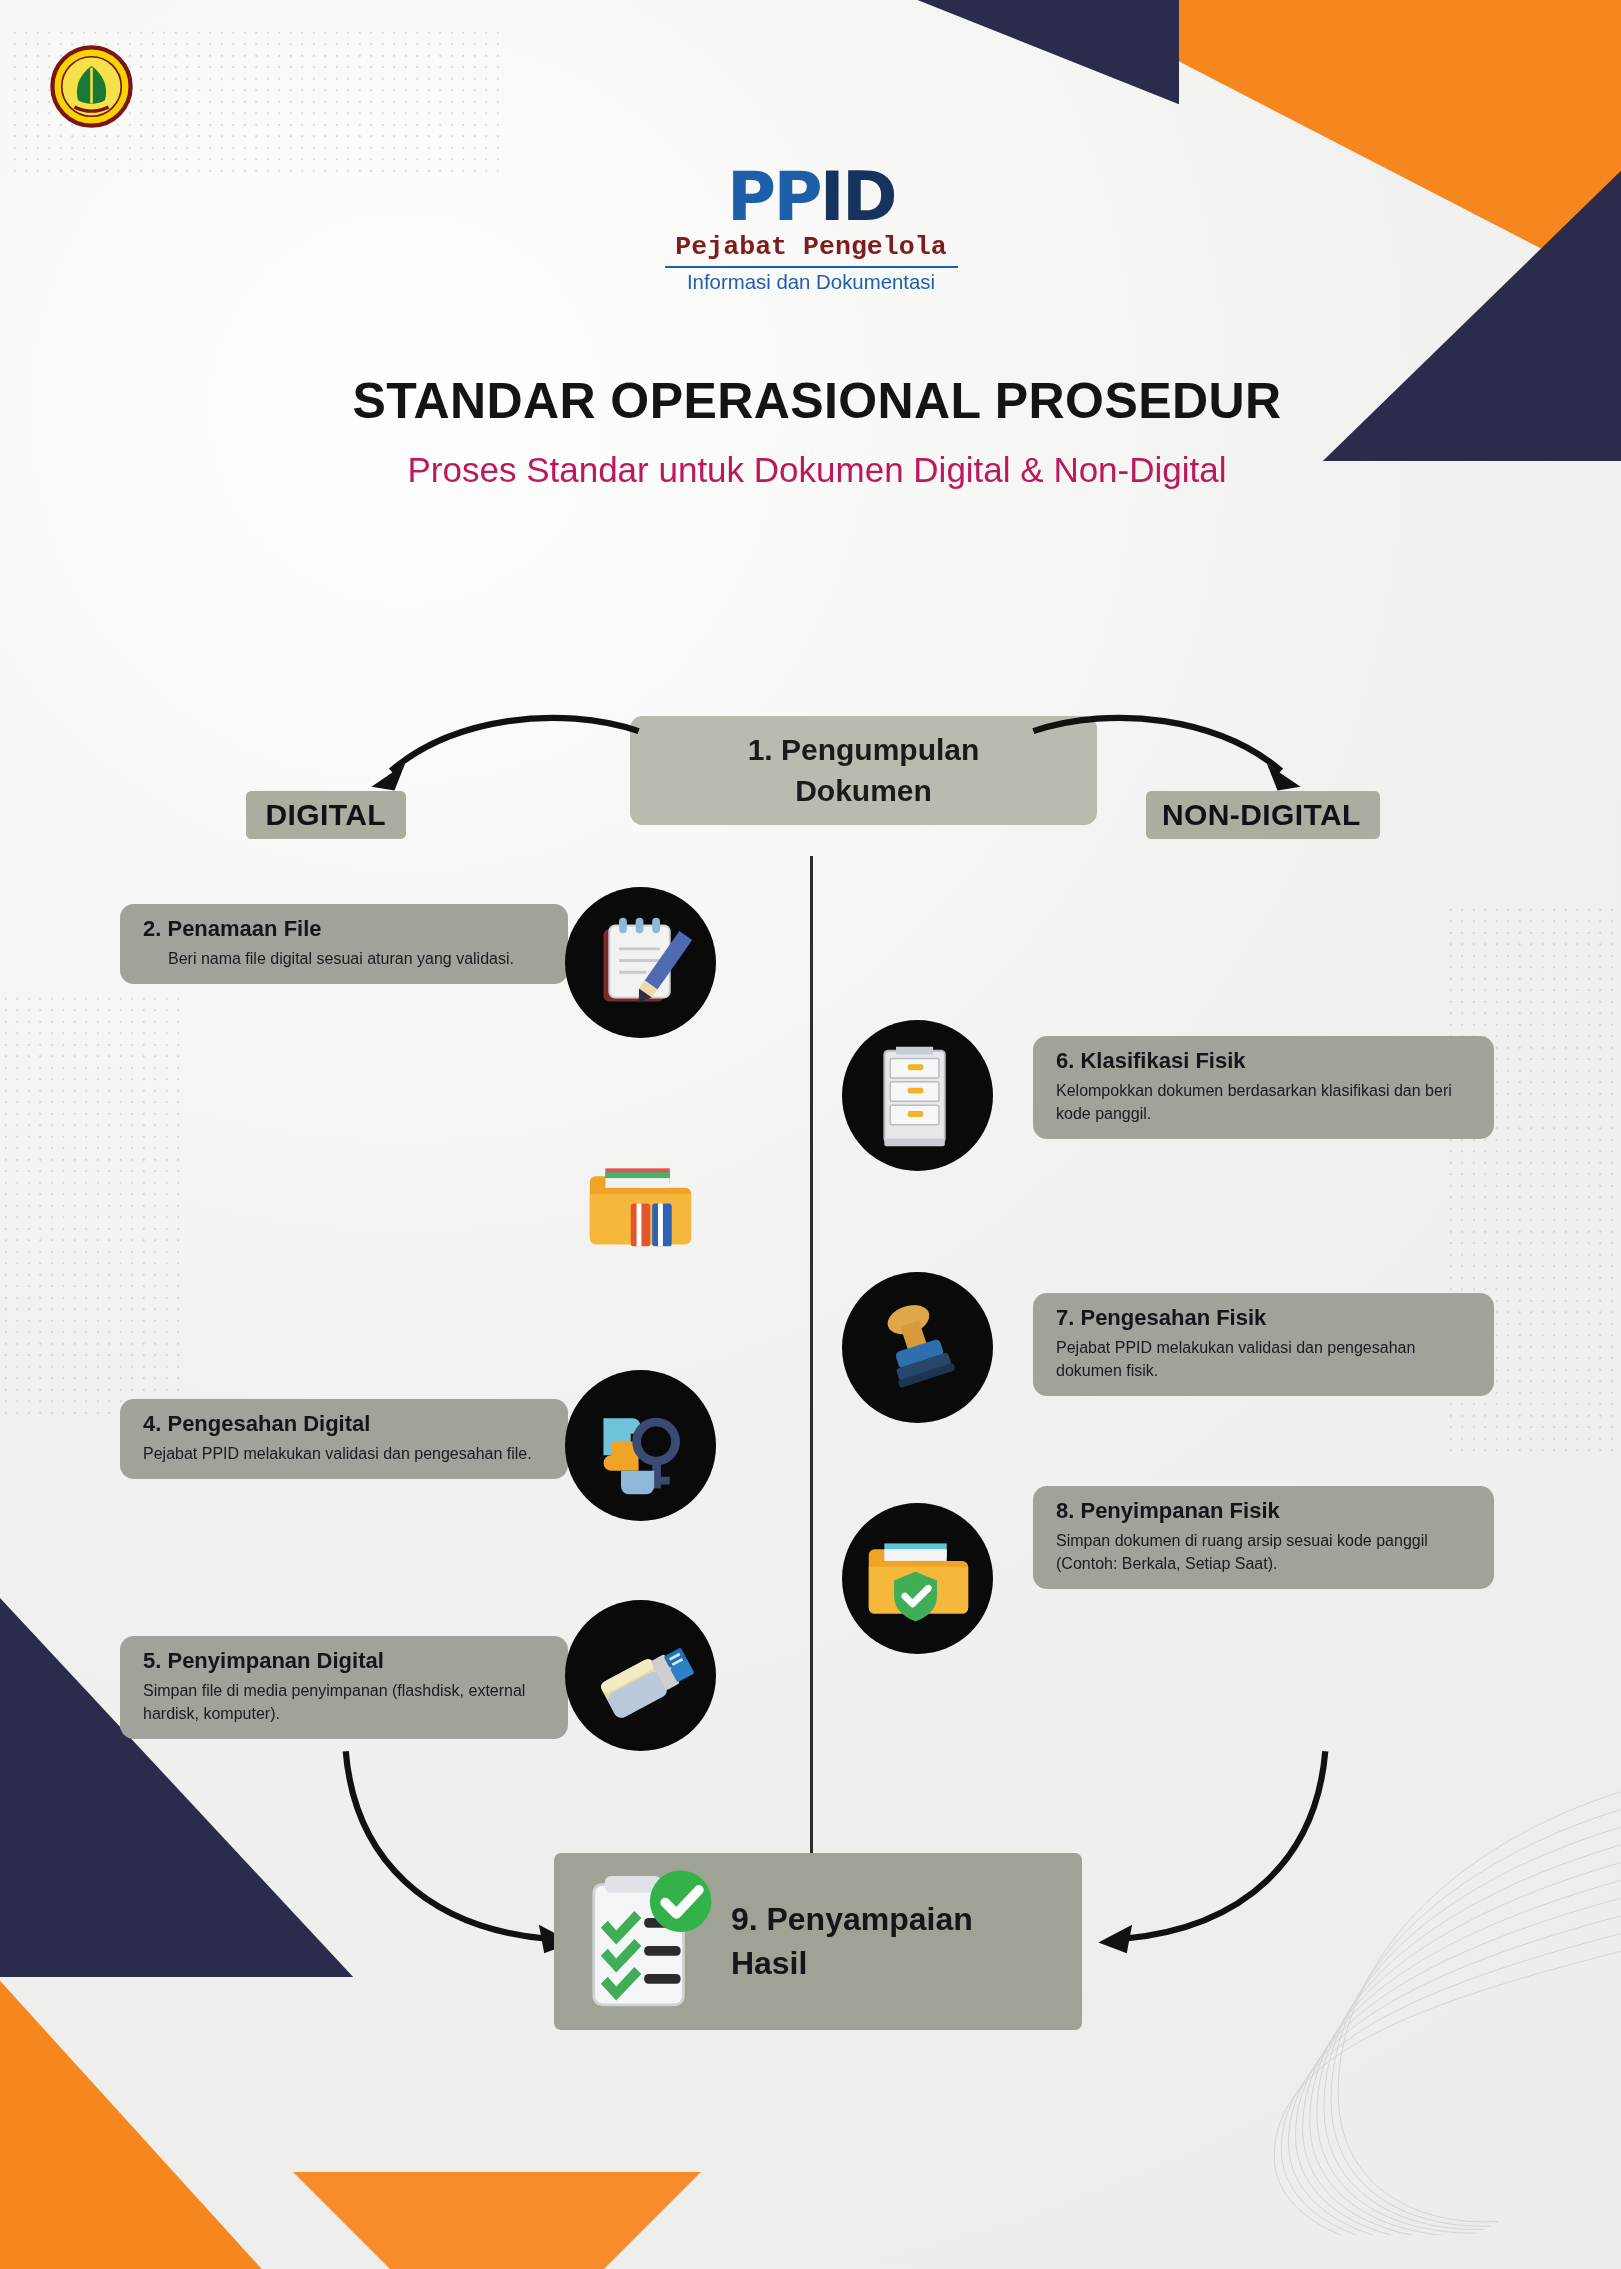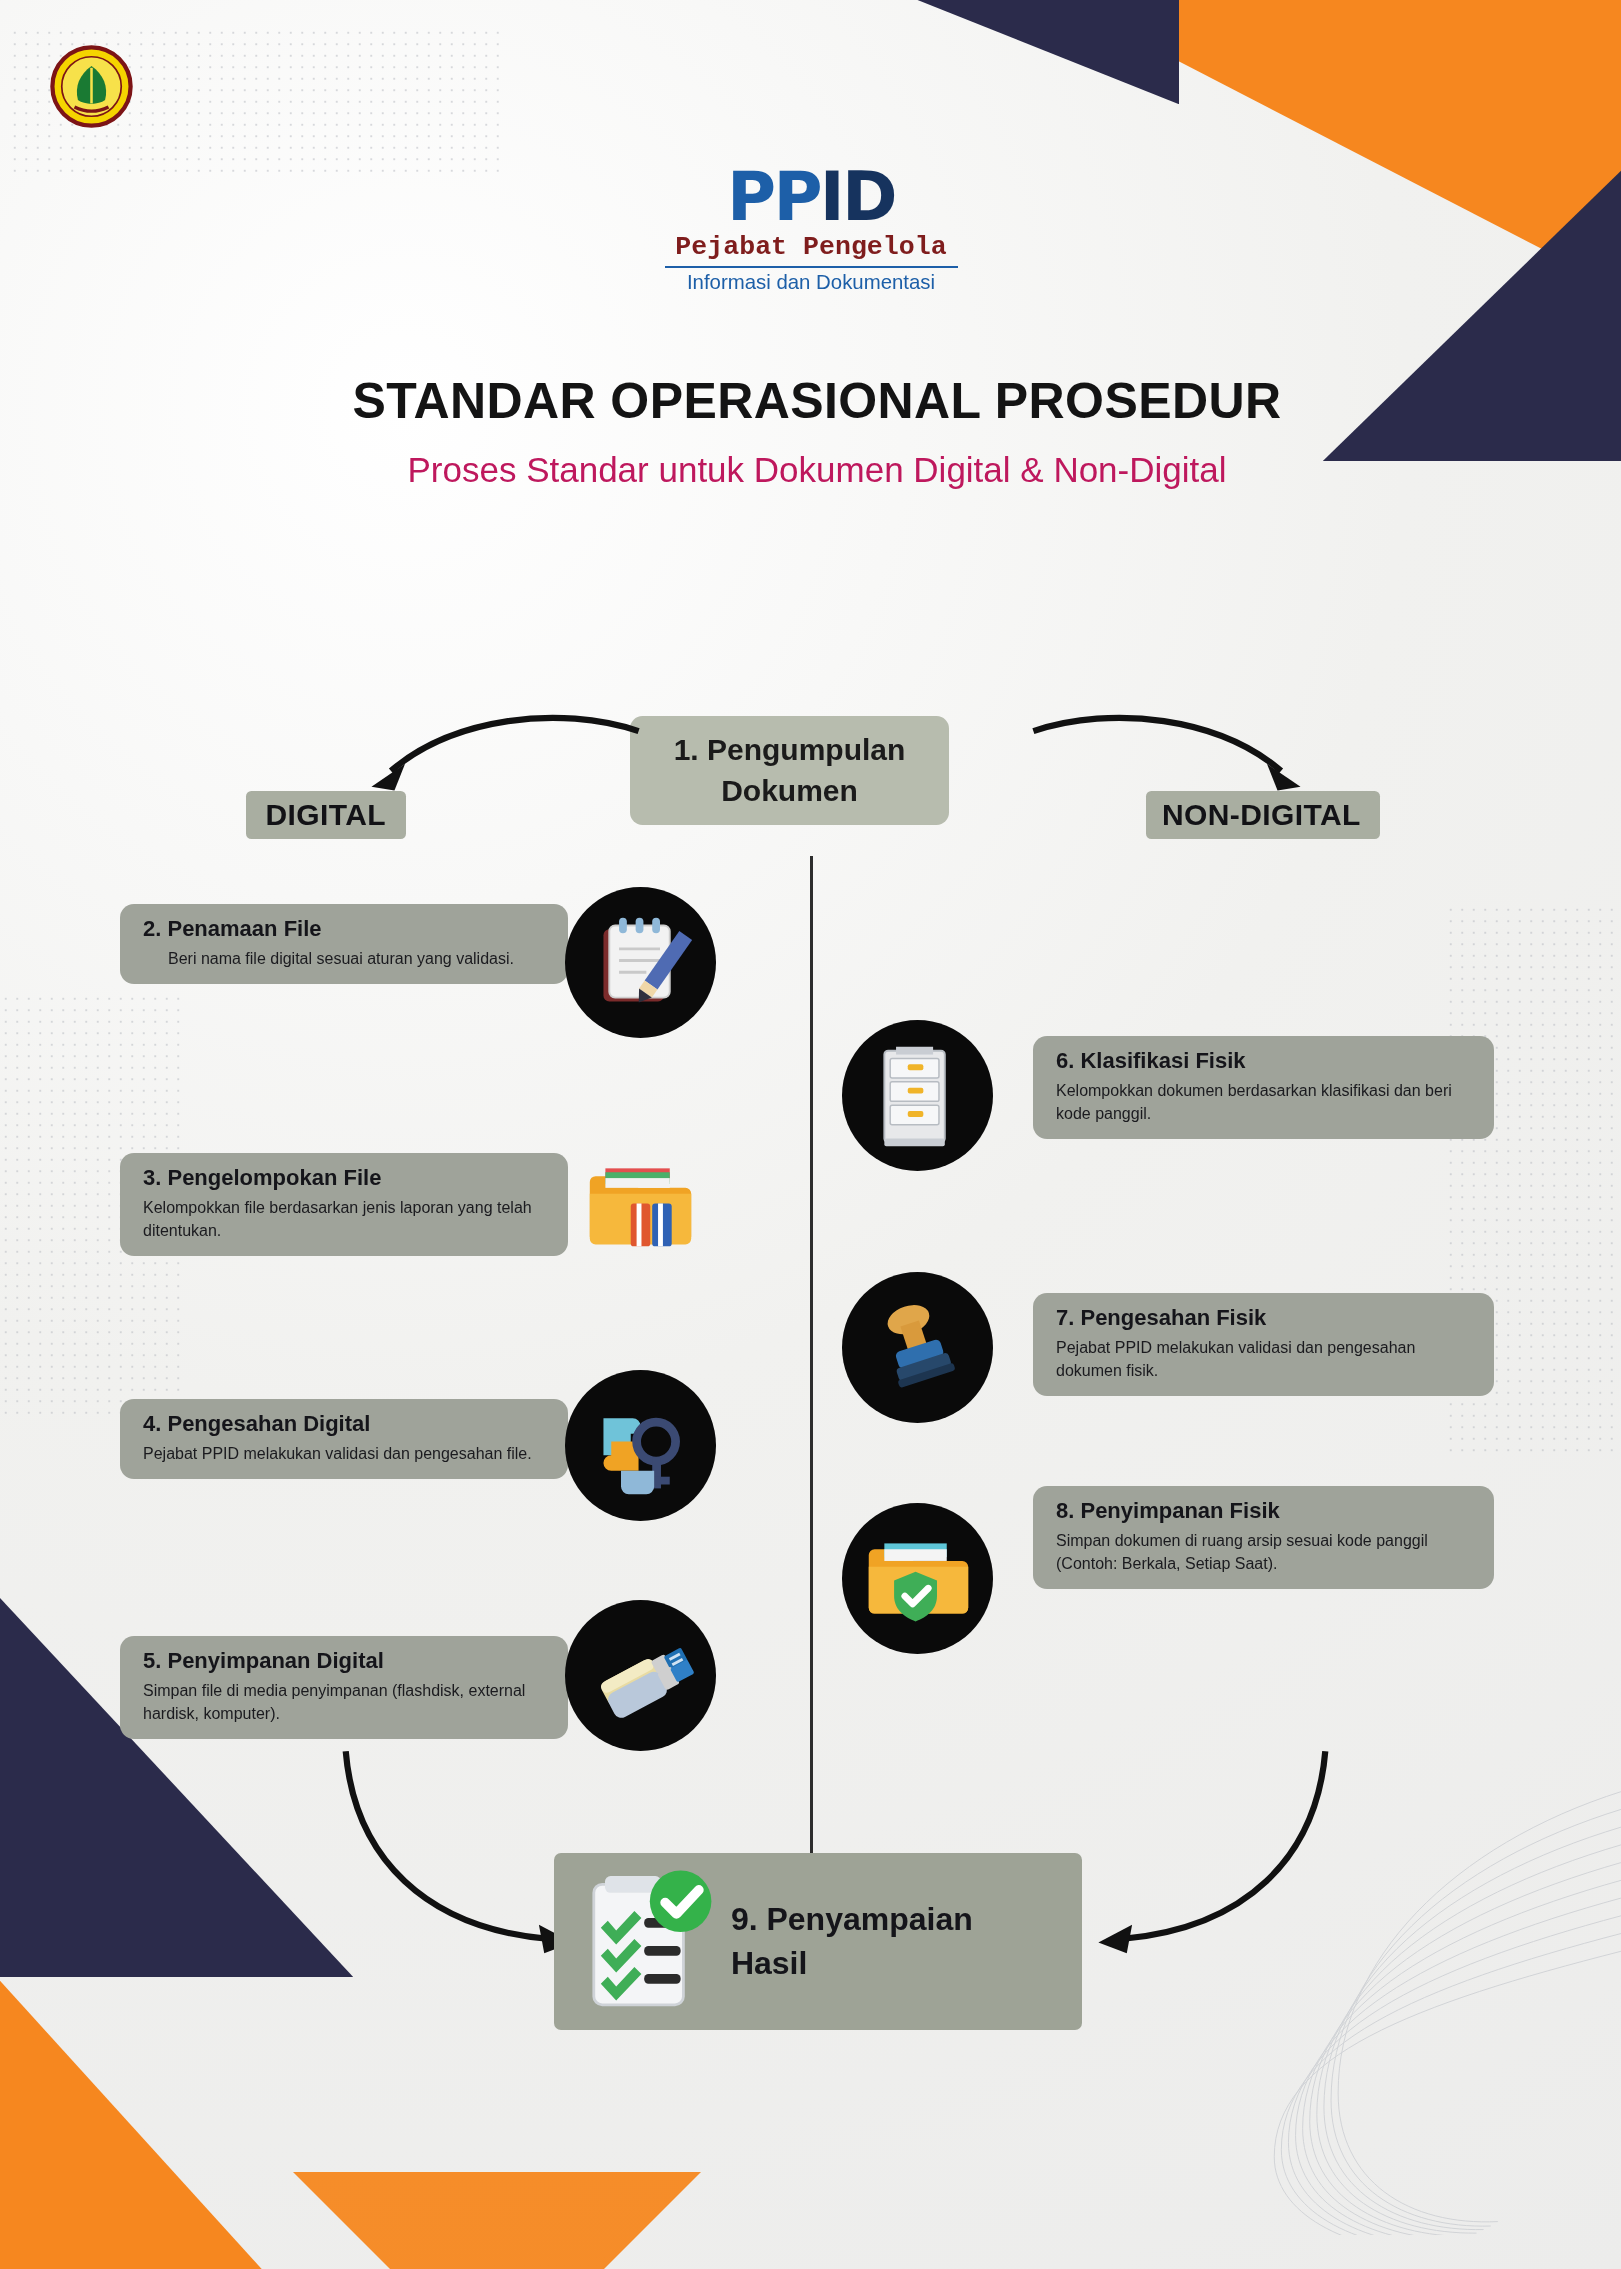--- a/index.html
+++ b/index.html
@@ -286,21 +286,21 @@
     <div class="ppid-sub2">Informasi dan Dokumentasi</div>
   </div>
 
   <div class="title-wrap">
     <div class="title-l1">STANDAR OPERASIONAL PROSEDUR</div>
     <div class="subtitle">Proses Standar untuk Dokumen Digital &amp; Non-Digital</div>
   </div>
 
   <div class="center-line"></div>
 
-  <div class="node node-main" style="left:630px; top:716px; width:319px;">
+  <div class="node node-main" style="left:630px; top:716px; width:467px;">
     <div class="t">1. Pengumpulan</div>
     <div class="t">Dokumen</div>
   </div>
 
   <div class="tag" style="left:246px; top:791px;">DIGITAL</div>
   <div class="tag" style="left:1146px; top:791px;padding-left:16px;">NON-DIGITAL</div>
 
   <svg class="arrow" style="left:355px; top:709px; width:293px; height:115px;" viewBox="0 0 330 130">
     <path d="M320 25 C230 -5 110 10 40 70" fill="none" stroke="#111" stroke-width="7"></path>
     <path d="M18 88 L56 62 L44 92 Z" fill="#111"></path>
@@ -329,24 +329,20 @@
         <line x1="38" y1="70" x2="66" y2="70"></line>
       </g>
       <g transform="rotate(35 80 70)">
         <rect x="72" y="24" width="16" height="62" fill="#4f6bb3"></rect>
         <rect x="72" y="86" width="16" height="10" fill="#f0d7a8"></rect>
         <path d="M72 96 L88 96 L80 108 Z" fill="#2f2f3d"></path>
       </g>
     </svg>
   </div>
 
-  <div class="step" style="left:120px; top:1153px; width:448px;">
-    <div class="h">3. Pengelompokan File</div>
-    <div class="d">Kelompokkan file berdasarkan jenis laporan yang telah ditentukan.</div>
-  </div>
   <div class="icon-circle" style="left:565px; top:1126px; background:transparent;">
     <svg viewBox="0 0 120 120">
       <path d="M14 34 h34 l10 12 h48 a6 6 0 0 1 6 6 v44 a6 6 0 0 1 -6 6 H14 a6 6 0 0 1 -6 -6 V40 a6 6 0 0 1 6 -6 z" fill="#f0a324"></path>
       <rect x="24" y="26" width="66" height="14" fill="#e34f4f"></rect>
       <rect x="24" y="30" width="66" height="12" fill="#4bb06a"></rect>
       <rect x="24" y="36" width="66" height="10" fill="#f2f2f2"></rect>
       <path d="M8 52 h104 v46 a6 6 0 0 1 -6 6 H14 a6 6 0 0 1 -6 -6 z" fill="#f6b83c"></path>
       <g>
         <rect x="50" y="62" width="20" height="44" rx="3" fill="#e0572f"></rect>
         <rect x="56" y="62" width="5" height="44" fill="#fff"></rect>

